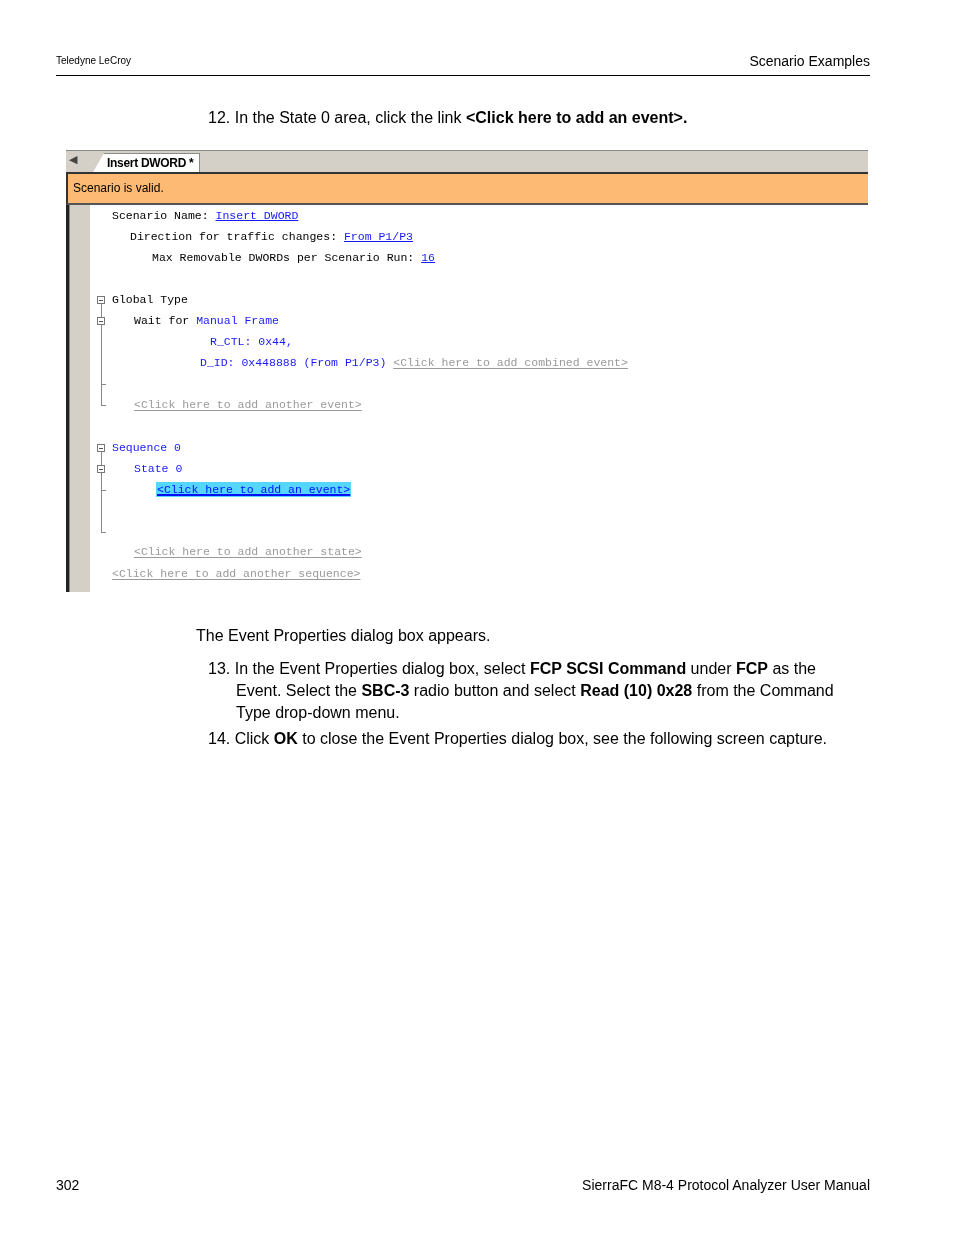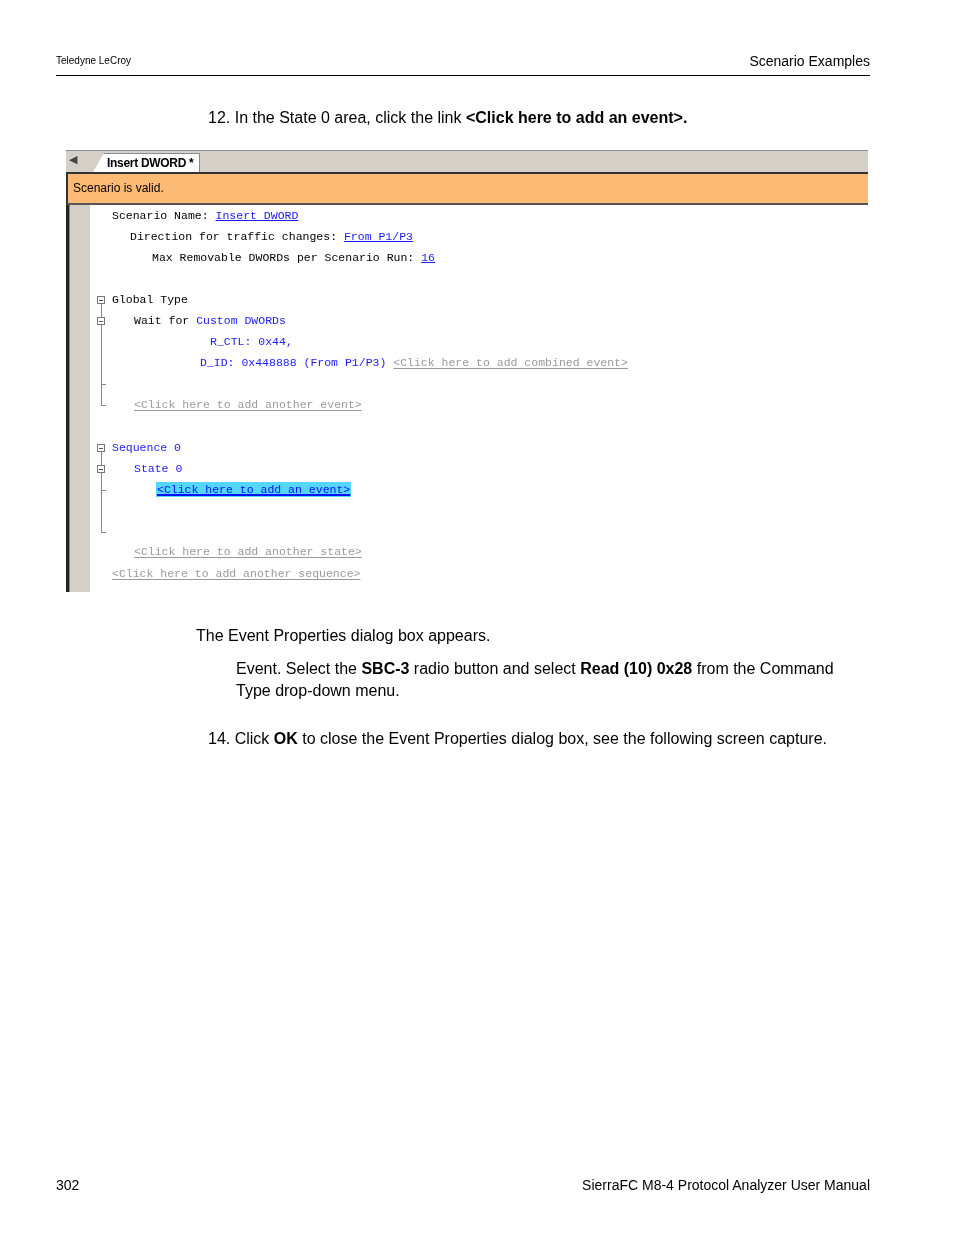--- a/index.html
+++ b/index.html
@@ -70,21 +70,21 @@
   <div class="code" style="left:46px; top:101px;margin-left:40px;"><span>Max Removable DWORDs per Scenario Run: </span><span class="lnk">16</span></div>
 
   <div class="expander" style="left:31px; top:146px;"></div>
   <div class="vline" style="left:35px; top:154px; height:13px;"></div>
   <div class="expander" style="left:31px; top:167px;"></div>
   <div class="vline" style="left:35px; top:175px; height:81px;"></div>
   <div class="hline" style="left:35px; top:234px; width:5px;"></div>
   <div class="hline" style="left:35px; top:255px; width:5px;"></div>
 
   <div class="code" style="left:46px; top:143px;">Global Type</div>
-  <div class="code" style="left:68px; top:164px;"><span>Wait for </span><span class="kw">Custom DWORDs</span></div>
+  <div class="code" style="left:68px; top:164px;"><span>Wait for </span><span class="kw">Manual Frame</span></div>
   <div class="code kw" style="left:130px; top:185px;padding-left:14px;">R_CTL: 0x44,</div>
   <div class="code" style="left:134px; top:206px;"><span class="kw">D_ID: 0x448888 (From P1/P3)</span> <span class="gray">&lt;Click here to add combined event&gt;</span></div>
   <div class="code" style="left:68px; top:248px;"><span class="gray">&lt;Click here to add another event&gt;</span></div>
 
   <div class="expander" style="left:31px; top:294px;"></div>
   <div class="vline" style="left:35px; top:302px; height:13px;"></div>
   <div class="expander" style="left:31px; top:315px;"></div>
   <div class="vline" style="left:35px; top:323px; height:60px;"></div>
   <div class="hline" style="left:35px; top:340px; width:5px;"></div>
   <div class="hline" style="left:35px; top:382px; width:5px;"></div>
@@ -92,20 +92,24 @@
   <div class="code kw" style="left:46px; top:291px;">Sequence 0</div>
   <div class="code kw" style="left:68px; top:312px;">State 0</div>
   <div class="code" style="left:90px; top:333px;"><span class="hl">&lt;Click here to add an event&gt;</span></div>
   <div class="code" style="left:68px; top:395px;"><span class="gray">&lt;Click here to add another state&gt;</span></div>
   <div class="code" style="left:46px; top:417px;"><span class="gray">&lt;Click here to add another sequence&gt;</span></div>
 </div>
 
 <div class="step" style="left:196px; top:625px;">The Event Properties dialog box appears.</div>
 
 <div class="step" style="left:208px; top:658px; width:670px;">
+  <div>
+    <span>13.</span>
+    <span>In the Event Properties dialog box, select </span><b>FCP SCSI Command</b><span> under </span><b>FCP</b><span> as the</span>
+  </div>
   <div style="padding-left:28px;">
     <span>Event. Select the </span><b>SBC-3</b><span> radio button and select </span><b>Read (10) 0x28</b><span> from the Command</span>
   </div>
   <div style="padding-left:28px;">
     <span>Type drop-down menu.</span>
   </div>
 </div>
 
 <div class="step" style="left:208px; top:728px;">
   <span>14.</span>

